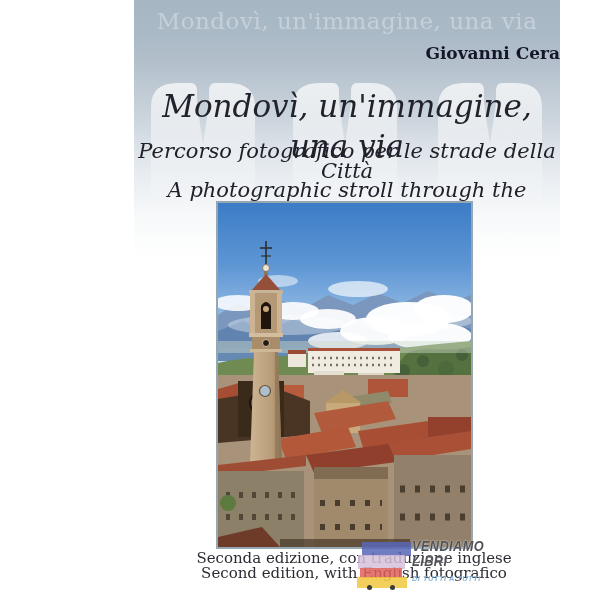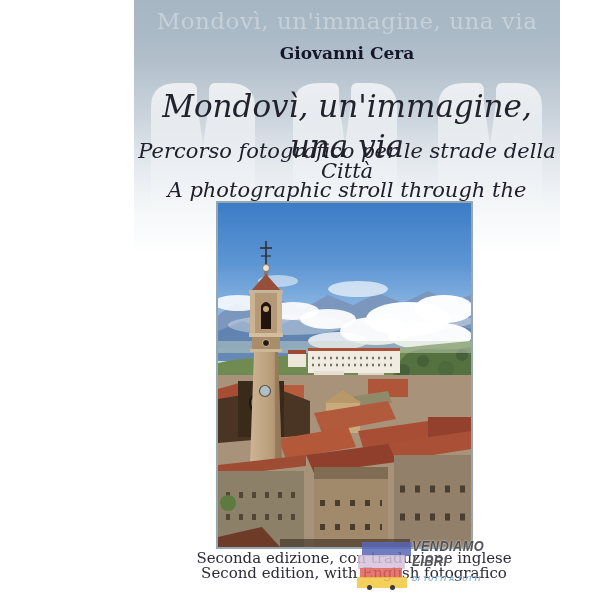--- a/index.html
+++ b/index.html
@@ -5,21 +5,21 @@
   html,body{margin:0;padding:0;}
   .page{position:relative;width:600px;height:600px;background:#ffffff;overflow:hidden;
         font-family:"DejaVu Serif", serif;}
   .cover{position:absolute;left:86px;top:0;width:426px;height:600px;
          background:linear-gradient(180deg,
            #a6b6c3 0%, #a9b9c6 5%, #b2bfcb 10%, #bfcad4 15%,
            #ccd5dd 20%, #dde3e9 25%, #eaeef2 30%, #f7f9fa 36%,
            #ffffff 43%, #ffffff 100%);margin-left:48px;}
   .header-title{position:absolute;left:0;top:6px;width:100%;text-align:center;
          font-size:23px;line-height:30px;color:#c6d0d8;letter-spacing:.5px;}
-  .author{position:absolute;left:0;top:42px;width:100%;text-align:center;
+  .author{position:absolute;left:0;top:42px;width:100%;text-align:right;
          font-weight:bold;font-size:17px;line-height:22px;color:#15162a;}
   .watermarks{position:absolute;left:0;top:77px;width:426px;height:140px;}
   .title{position:absolute;left:0;top:86px;width:100%;text-align:center;
          font-style:italic;font-size:31px;line-height:40px;color:#22222c;}
   .subtitle{position:absolute;left:0;width:100%;text-align:center;
          font-style:italic;font-weight:500;font-size:21px;line-height:20px;color:#20202b;}
   .subtitle.it{top:141px;}
   .subtitle.en{top:180px;}
   .photo{position:absolute;left:82px;top:201px;width:257px;height:348px;
          box-sizing:border-box;border:2px solid #96a7b1;background:#dcebf7;}

